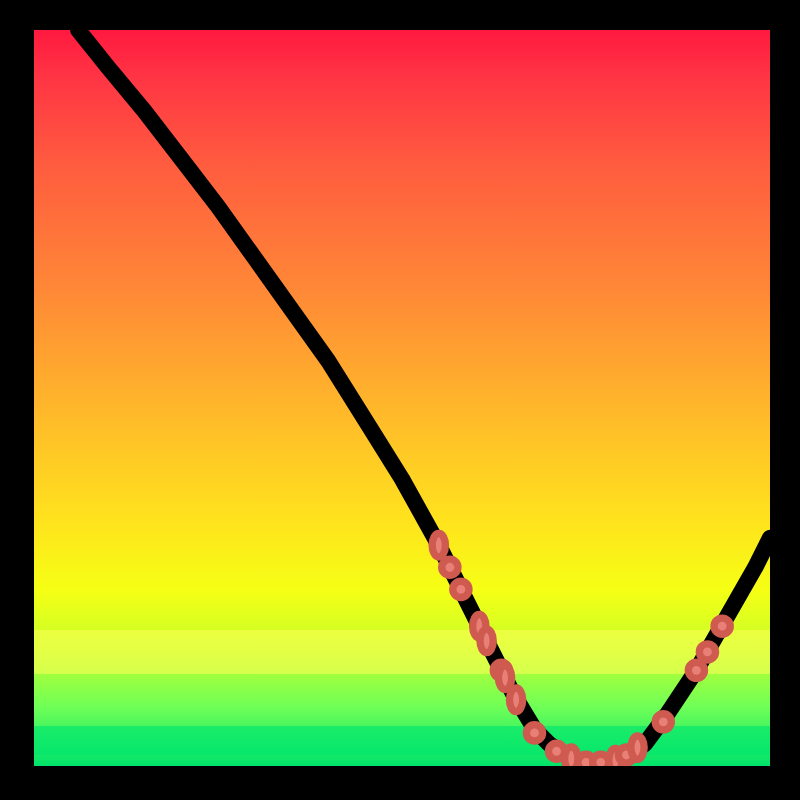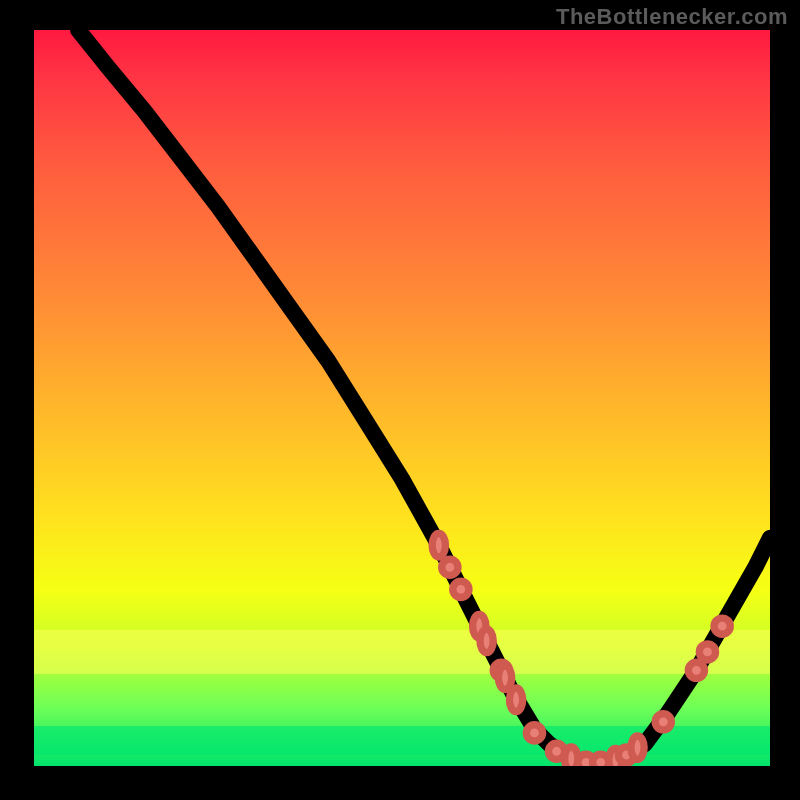--- a/index.html
+++ b/index.html
@@ -132,21 +132,20 @@
 </style>
 </head>
 <body>
 
 <div class="frame">
   <div class="top-strip"></div>
   <div class="left-strip"></div>
   <div class="right-strip"></div>
   <div class="bottom-strip"></div>
 
-  <div class="watermark">TheBottlenecker.com</div>
 
   <div class="plot">
     <div class="gradient"></div>
     <div class="band-yellow"></div>
     <div class="band-green"></div>
 
     <svg class="svg-layer" viewBox="0 0 100 100" preserveAspectRatio="none">
       <path id="curve-path" class="curve" d="M6.00 0.00 L10.00 5.00 L15.00 11.00 L20.00 17.50 L25.00 24.00 L30.00 31.00 L35.00 38.00 L40.00 45.00 L45.00 53.00 L50.00 61.00 L55.00 70.00 L58.00 76.00 L60.00 80.00 L63.00 86.00 L65.00 90.00 L68.00 95.00 L70.00 97.00 L73.00 99.00 L76.00 99.50 L78.00 99.50 L80.00 99.00 L83.00 97.00 L86.00 93.00 L90.00 87.00 L94.00 80.00 L98.00 73.00 L100.00 69.00"></path>
     </svg>
 

